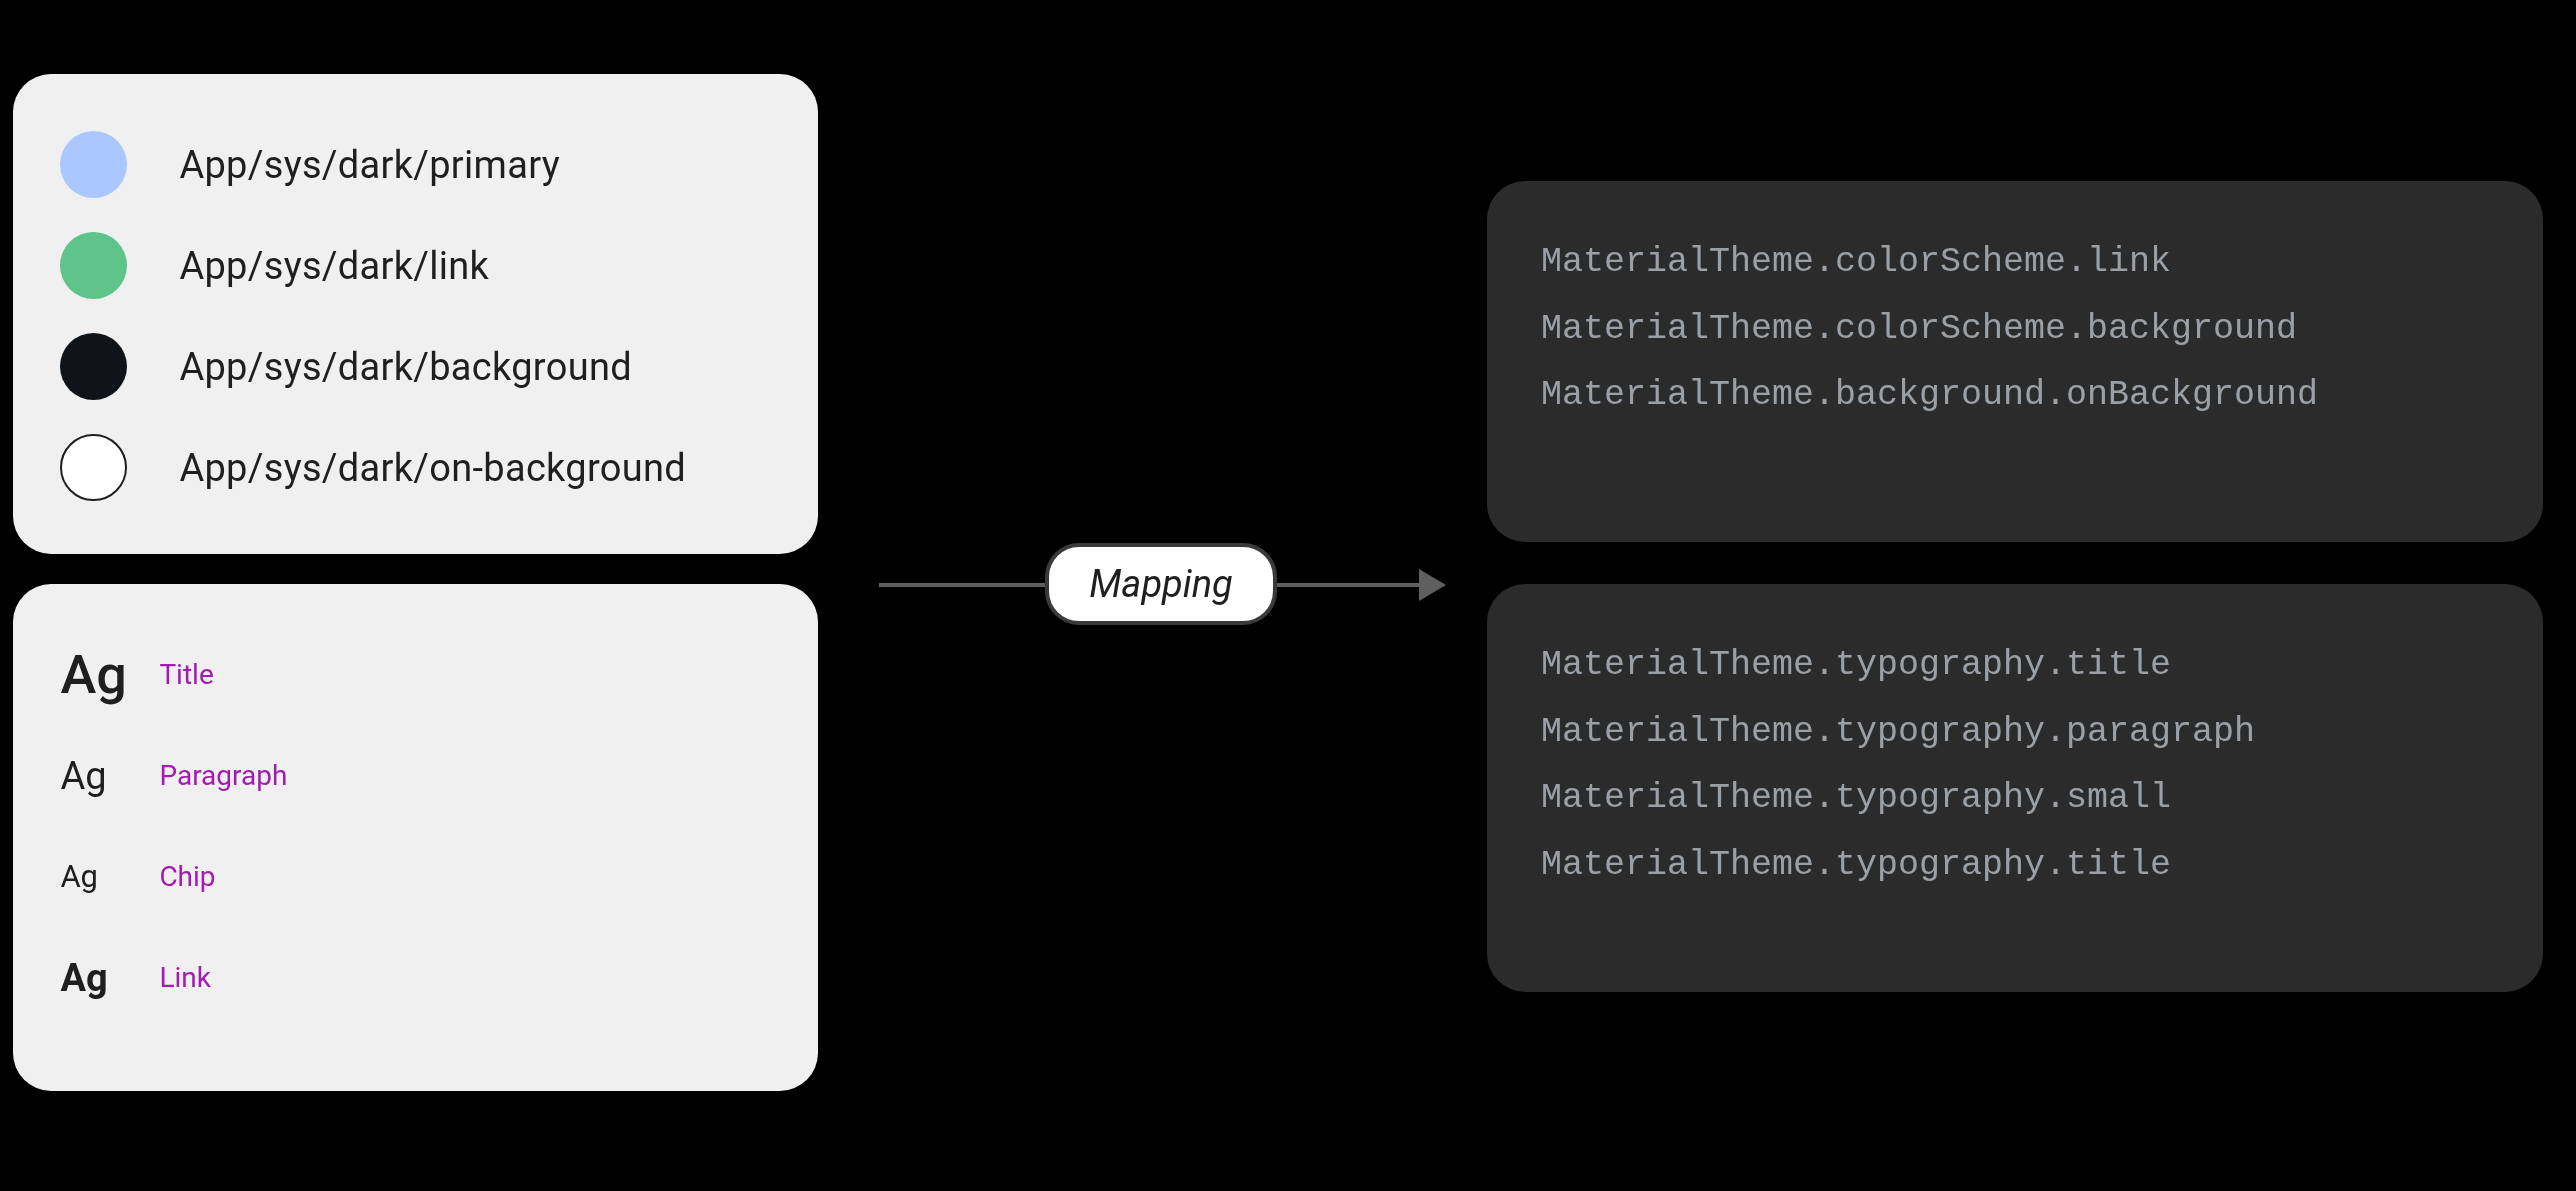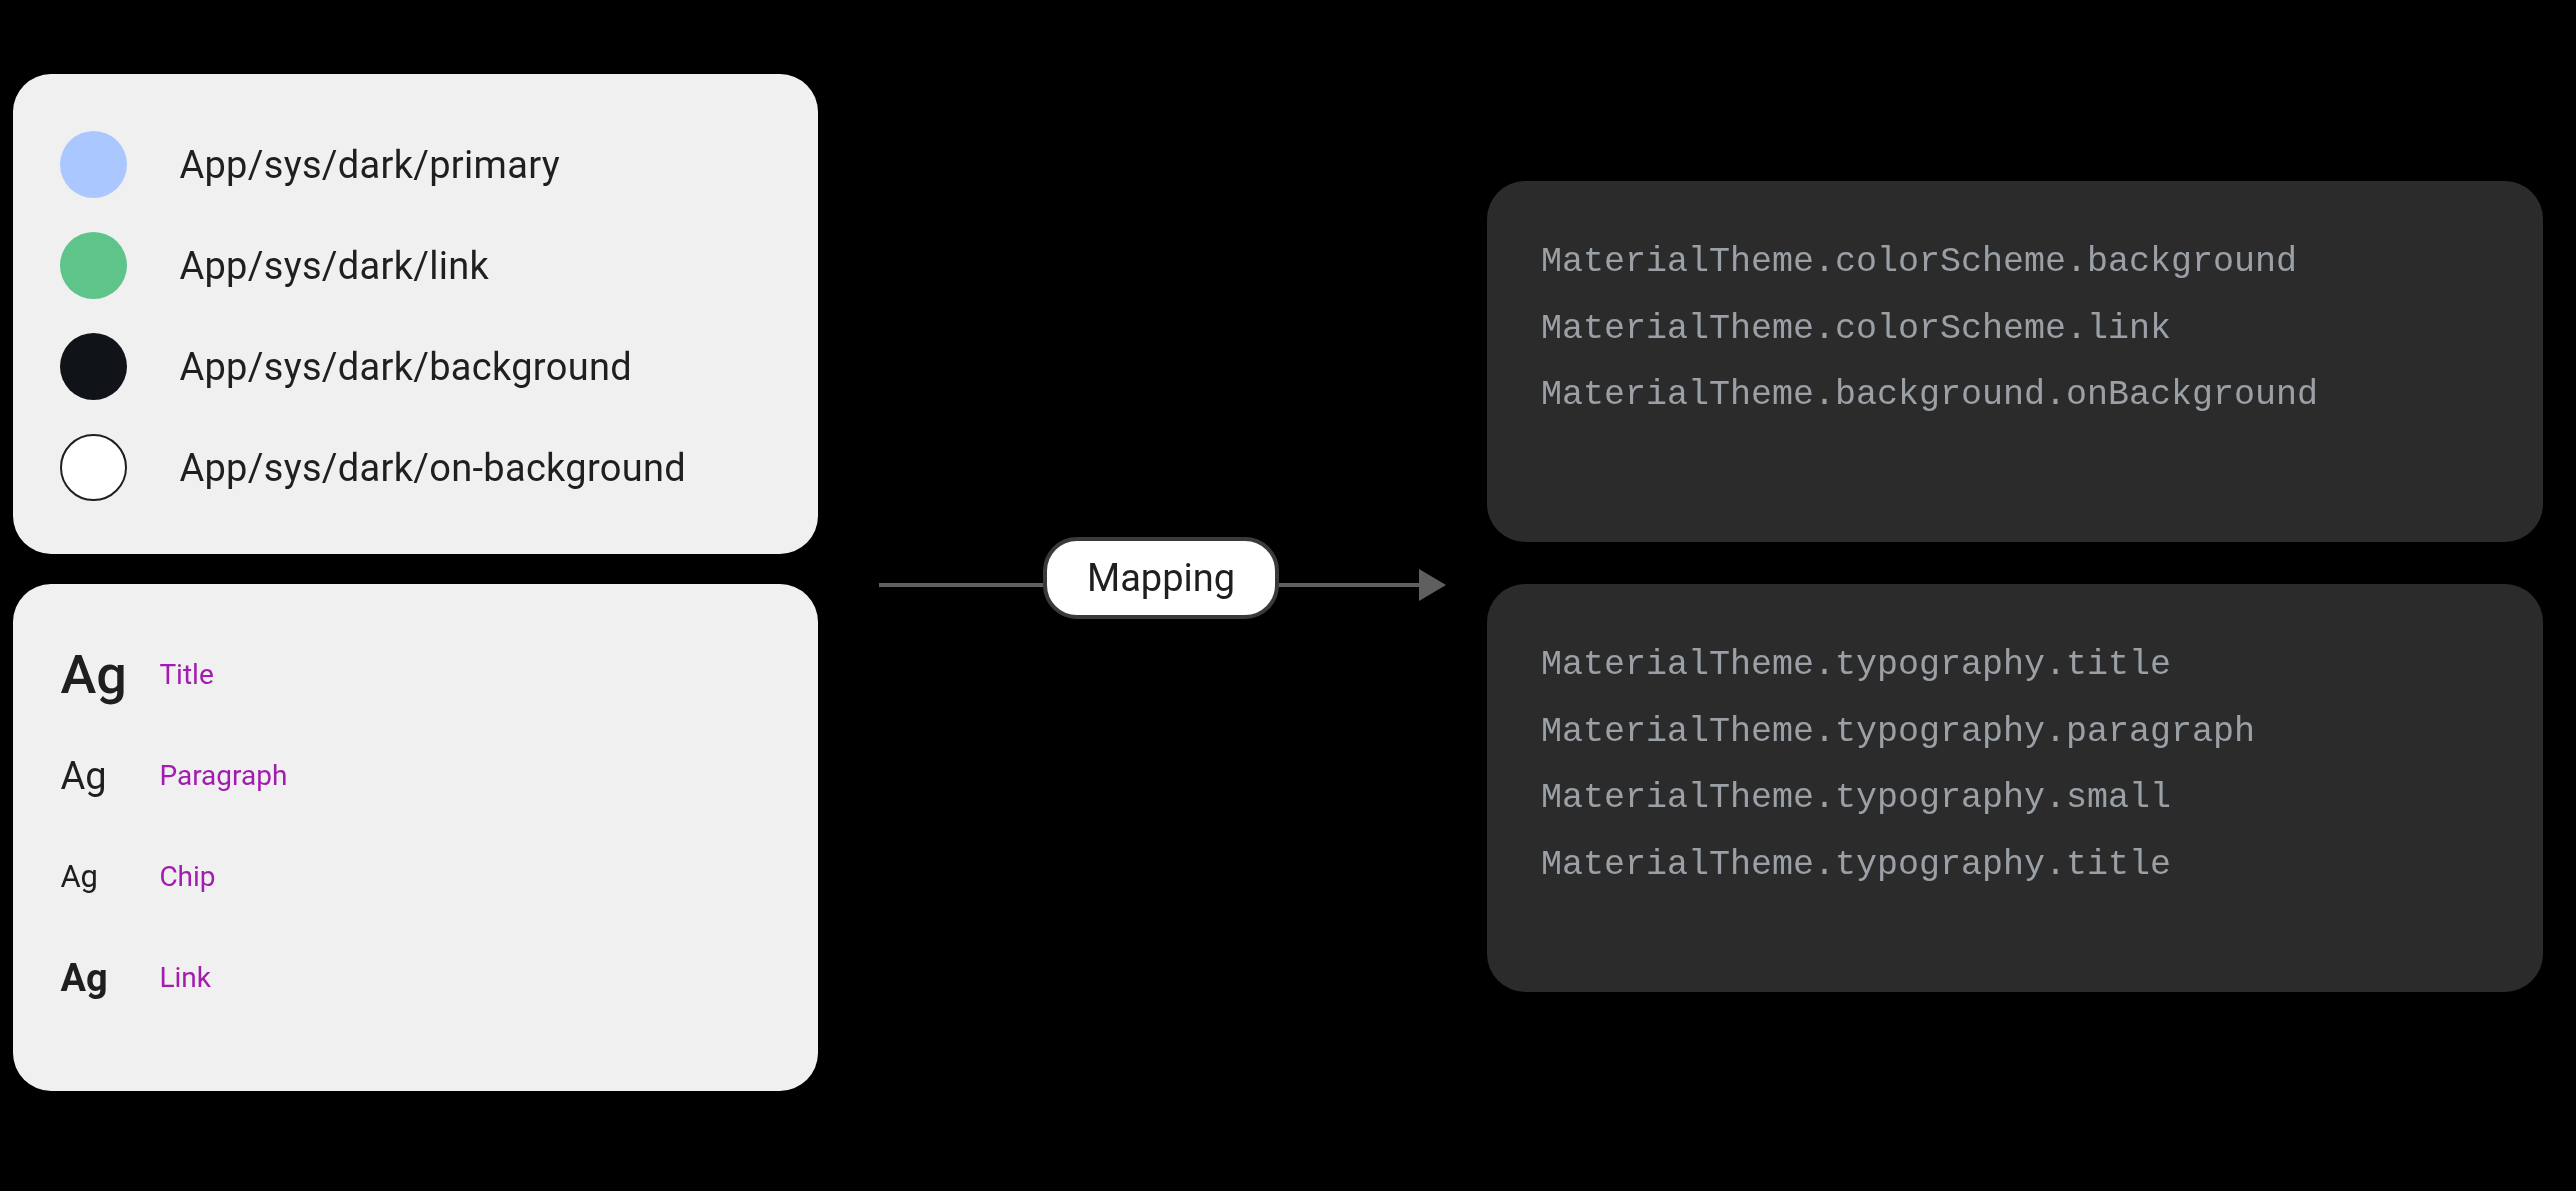--- a/index.html
+++ b/index.html
@@ -77,22 +77,23 @@
   }
 
   
   .mapping-group {
     position: absolute;
     left: 879px;
     top: 537px;
     width: 564px;
     height: 94px;
     display: flex;
-    align-items: flex-start;
+    align-items: center;
     justify-content: center;
+    font-style: italic;
   }
   .arrow-line {
     position: absolute;
     top: 46px;
     left: 0;
     width: 564px;
     height: 4px;
     background: #5f5f5f;
   }
   .arrow-head {
@@ -183,22 +184,22 @@
     </div>
   </div>
 
   <div class="mapping-group">
     <div class="arrow-line"></div>
     <div class="arrow-head"></div>
     <div class="mapping-chip">Mapping</div>
   </div>
 
   <div class="card-dark card-code-colors">
+    <div class="code-line">MaterialTheme.colorScheme.link</div>
     <div class="code-line">MaterialTheme.colorScheme.background</div>
-    <div class="code-line">MaterialTheme.colorScheme.link</div>
     <div class="code-line">MaterialTheme.background.onBackground</div>
   </div>
 
   <div class="card-dark card-code-typo">
     <div class="code-line">MaterialTheme.typography.title</div>
     <div class="code-line">MaterialTheme.typography.paragraph</div>
     <div class="code-line">MaterialTheme.typography.small</div>
     <div class="code-line">MaterialTheme.typography.title</div>
   </div>
 

